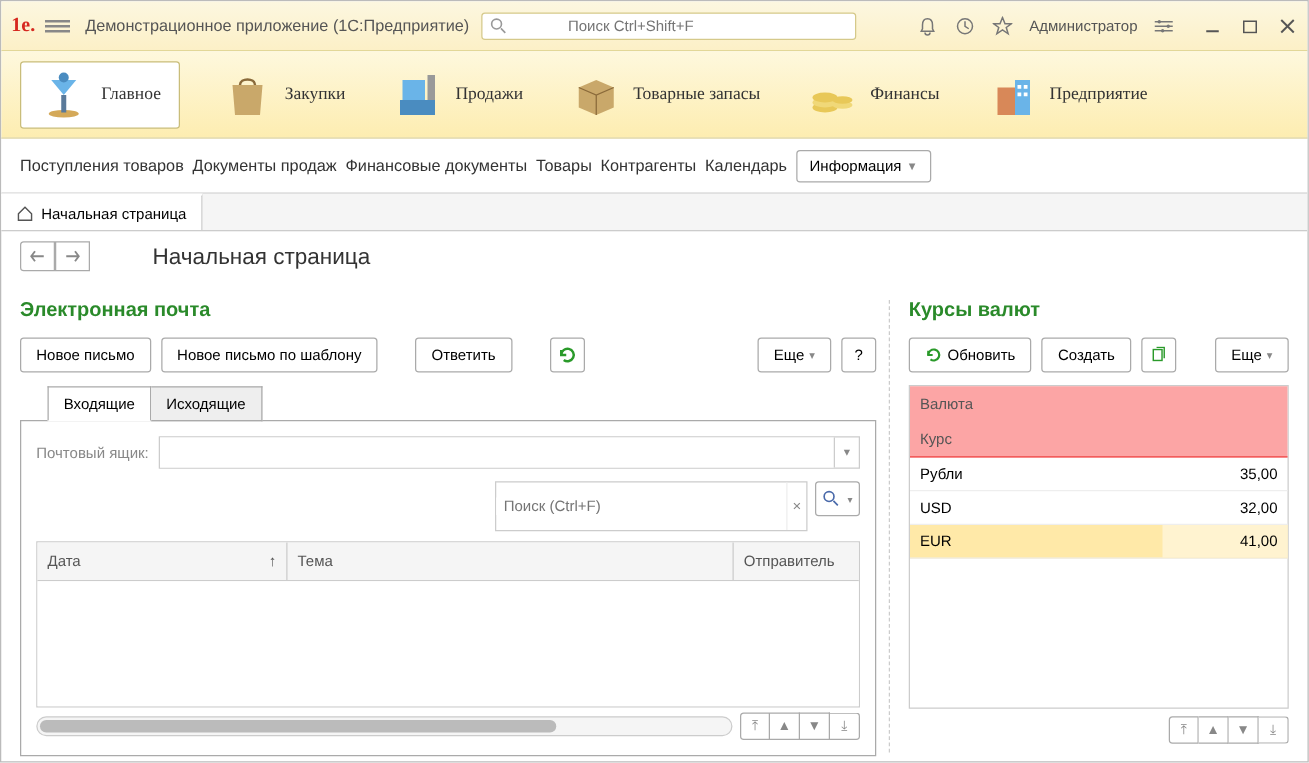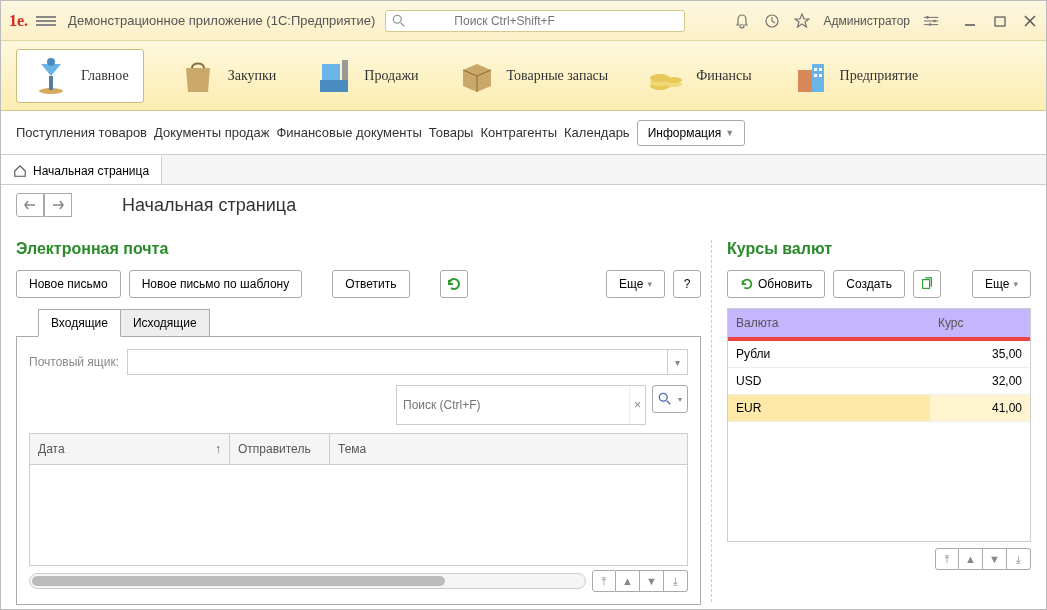--- a/index.html
+++ b/index.html
@@ -83,21 +83,21 @@
   .scrollbar-h { flex: 1; height: 16px; border: 1px solid #ccc; background: #f5f5f5; border-radius: 8px; display: flex; align-items: center; padding: 0 2px; }
   .scroll-thumb { height: 10px; background: #bbb; border-radius: 5px; }
   .nav-btns { display: flex; margin-left: 6px; }
   .nav-small-btn { width: 24px; height: 22px; border: 1px solid #aaa; background: #fff; cursor: pointer; display: flex; align-items: center; justify-content: center; color: #888; font-size: 11px; }
   .nav-small-btn:not(:first-child) { border-left: none; }
   .nav-small-btn:first-child { border-radius: 3px 0 0 3px; }
   .nav-small-btn:last-child { border-radius: 0 3px 3px 0; }
   
   
   .curr-table { border: 1px solid #ccc; width: 100%; margin-top: 2px; }
-  .curr-header { display: flex; background: #c4b5fd; border-bottom: 4px solid #ef4444; }
+  .curr-header { display: flex; background: #fca5a5; border-bottom: 1px solid #ef4444; flex-direction: column; }
   .curr-th { padding: 7px 8px; font-size: 12px; color: #555; }
   .curr-row { display: flex; border-bottom: 1px solid #eee; }
   .curr-row.selected { background: #ffe9a8; }
   .curr-row.selected .curr-cell:last-child { background: #fff3d0; }
   .curr-cell { padding: 6px 8px; font-size: 12px; }
   .curr-body { height: 200px; }
   
   .right-nav-btns { display: flex; justify-content: flex-end; margin-top: 6px; }
 </style>
 </head>
@@ -305,22 +305,22 @@
             </svg>
             <span style="font-size:8px;color:#888;margin-left:2px;">▾</span>
           </button>
       </div>
       <div class="table">
         <div class="table-header">
           <div class="th" style="width:200px">
               <span>Дата</span>
               <span style="margin-left:auto">↑</span>
             </div>
+          <div class="th" style="flex:1">Тема</div>
           <div class="th" style="width:100px">Отправитель</div>
-          <div class="th" style="flex:1">Тема</div>
         </div>
         <div class="table-body"></div>
       </div>
       <div class="scroll-row">
         <div class="scrollbar-h">
             <div class="scroll-thumb" style="width:75%"></div>
           </div>
         <div class="nav-btns">
           <div class="nav-small-btn">⤒</div>
           <div class="nav-small-btn">▲</div>

